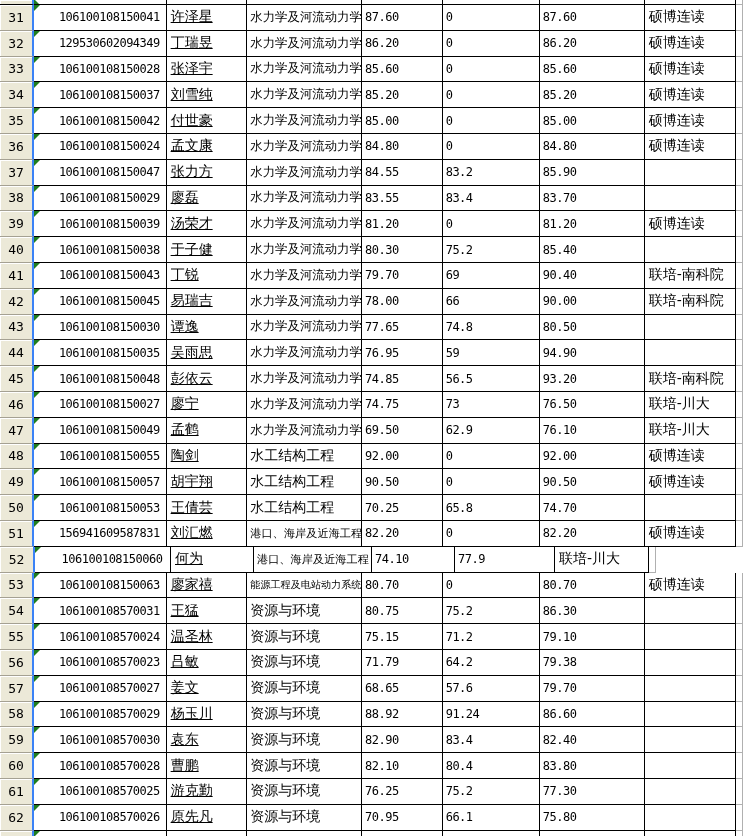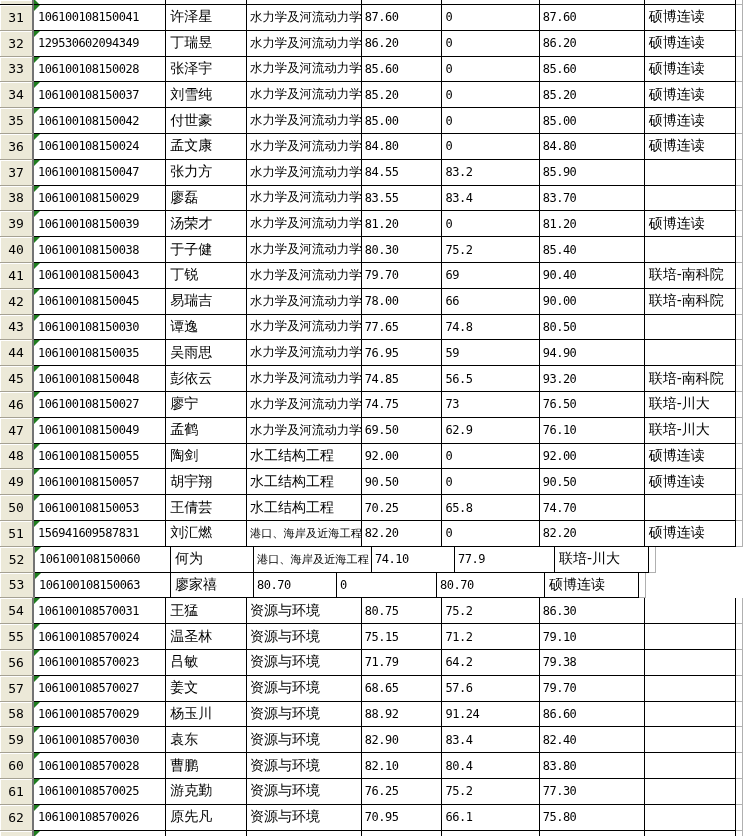--- a/index.html
+++ b/index.html
@@ -16,29 +16,29 @@
     box-sizing:border-box;position:relative;
     border-right:1px solid #000;border-bottom:1px solid #000;
     display:flex;align-items:center;overflow:hidden;white-space:nowrap;
     background:#fff;color:#000;
   }
   .partial-top .cell{border-bottom:1px solid #000;}
   .partial-bottom .cell{border-bottom:none;}
   .rowhead{
     width:35px;justify-content:center;
     background:#ECE9D8;
-    border-right:2px solid #737373;
+    border-right:2px solid #3b82f6;
     border-bottom:1px solid #A5A193;
     box-shadow:inset 1px 1px 0 #ffffff;
     font-family:"DejaVu Sans Mono", monospace;
     font-size:13px;
   }
   .partial-bottom .rowhead{border-bottom:none;}
-  .c-id{width:136px;padding-left:4px;}
-  .c-name{width:83px;padding-left:4px;}
+  .c-id{width:136px;padding-left:19px;justify-content:center;}
+  .c-name{width:83px;padding-left:4px;text-decoration:underline;}
   .c-major{width:118px;padding-left:3px;}
   .c-s1{width:83px;padding-left:3px;}
   .c-s2{width:100px;padding-left:3px;}
   .c-s3{width:108px;padding-left:3px;}
   .c-note{width:94px;padding-left:4px;}
   .sliver{
     width:6px;border-right:1px solid #b0b0b0;border-bottom:1px solid #b0b0b0;
     background:#fff;
   }
   .partial-bottom .sliver{border-bottom:none;}
@@ -712,20 +712,23 @@
     <div class="cell rowhead">
           <span>53</span>
         </div>
     <div class="cell c-id">
           <span class="tri"></span>
           <span class="num">106100108150063</span>
         </div>
     <div class="cell c-name cjk">
           <span>廖家禧</span>
         </div>
+    <div class="cell c-major cjk">
+          <span style="font-size: 10.1px;">能源工程及电站动力系统</span>
+        </div>
     <div class="cell c-s1">
           <span class="num">80.70</span>
         </div>
     <div class="cell c-s2">
           <span class="num">0</span>
         </div>
     <div class="cell c-s3">
           <span class="num">80.70</span>
         </div>
     <div class="cell c-note cjk">

